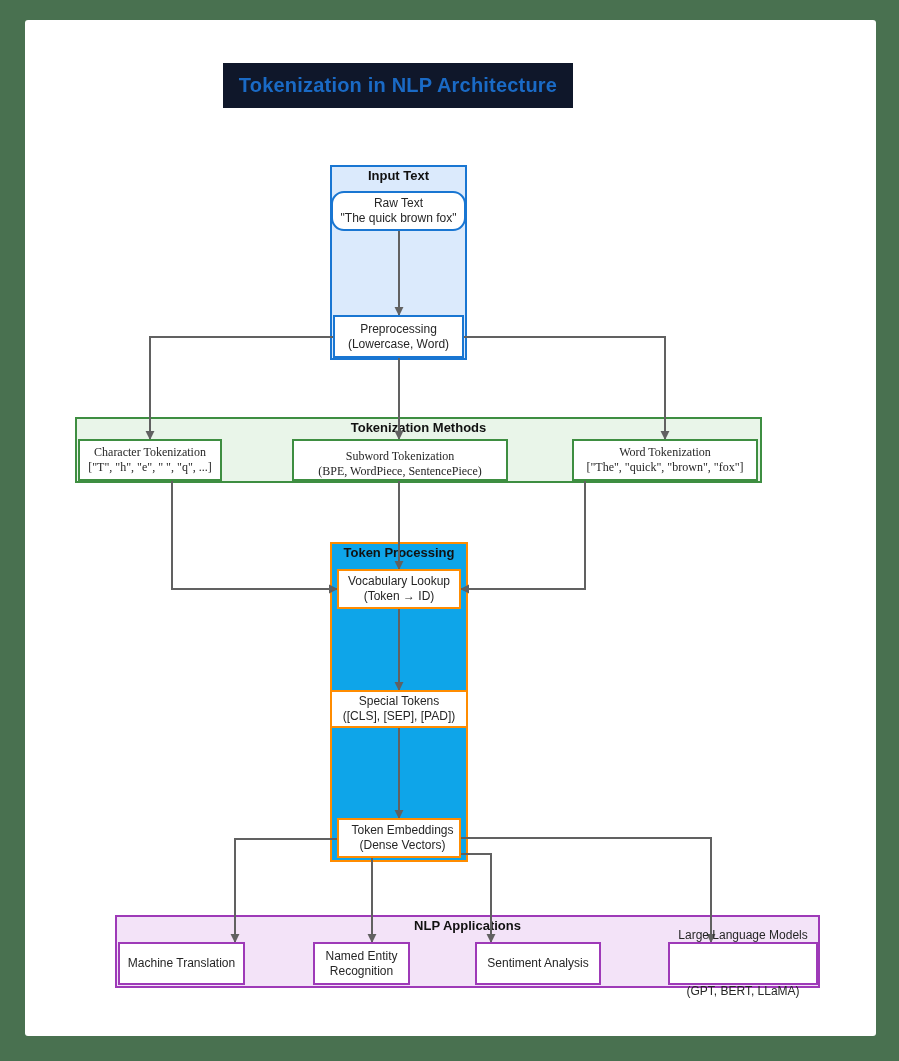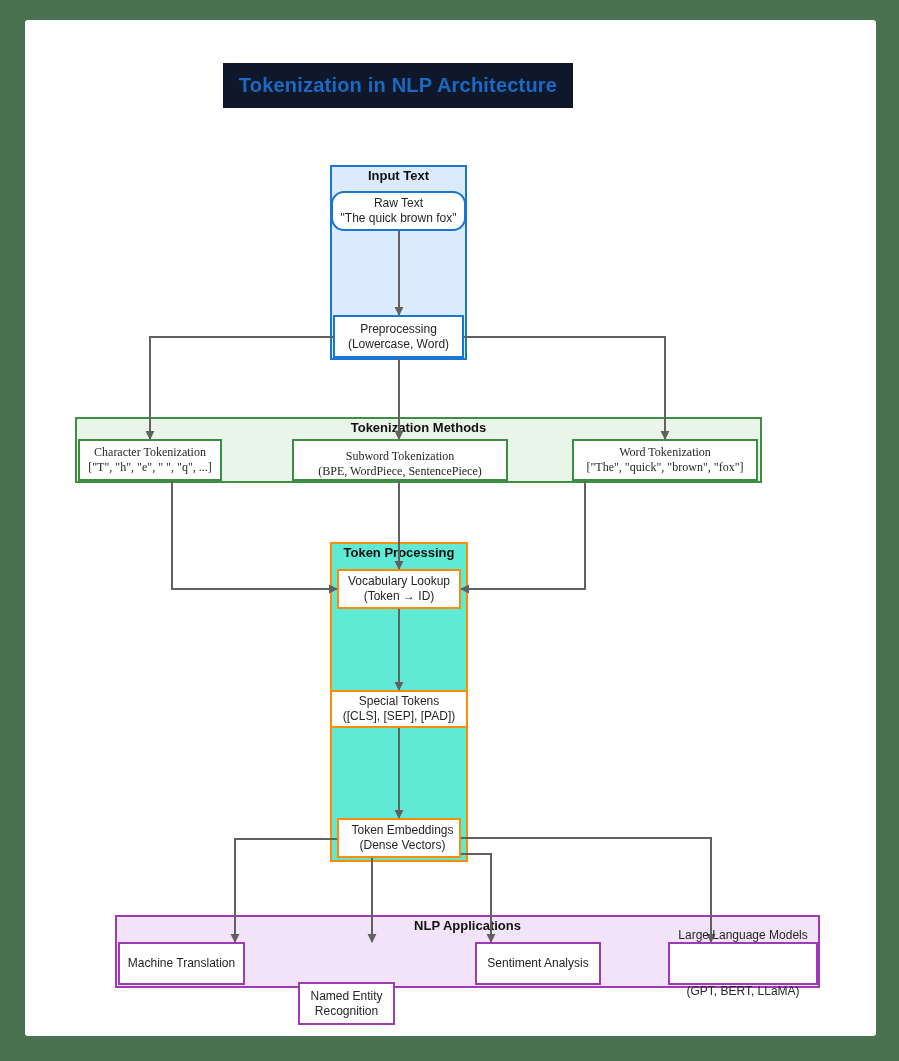--- a/index.html
+++ b/index.html
@@ -20,21 +20,21 @@
     display:flex;align-items:center;justify-content:center;
     letter-spacing:.2px;
   }
   .group{position:absolute;border:2px solid;box-sizing:border-box;}
   .group-header{
     font-weight:bold;font-size:13px;color:#111;
     text-align:center;padding-top:1px;height:21px;line-height:16px;
   }
   .g-blue{border-color:#1976d2;background:#dbeafc;}
   .g-green{border-color:#3e8e41;background:#e9f5e9;}
-  .g-orange{border-color:#ff8c00;background:#5eead4;}
+  .g-orange{border-color:#ff8c00;background:#0ea5e9;}
   .g-purple{border-color:#9e3ab8;background:#f3e3f8;}
   .node{
     position:absolute;background:#fff;border:2px solid;box-sizing:border-box;
     display:flex;flex-direction:column;align-items:center;justify-content:center;
     font-size:12px;line-height:15px;color:#262626;text-align:center;
     white-space:nowrap;
   }
   .n-blue{border-color:#1976d2;}
   .n-green{border-color:#3e8e41;font-family:Liberation Serif, serif;}
   .n-orange{border-color:#ff8c00;}
@@ -118,21 +118,21 @@
       <div>([CLS], [SEP], [PAD])</div>
     </div>
     <div class="node n-orange" style="left:312px;top:798px;width:124px;height:40px;padding-left:7px;">
       <div>Token Embeddings</div>
       <div>(Dense Vectors)</div>
     </div>
 
     <div class="node n-purple" style="left:93px;top:922px;width:127px;height:43px;">
       <div>Machine Translation</div>
     </div>
-    <div class="node n-purple" style="left:273px;top:922px;width:97px;height:43px;margin-top:40px;">
+    <div class="node n-purple" style="left:288px;top:922px;width:97px;height:43px;">
       <div>Named Entity</div>
       <div>Recognition</div>
     </div>
     <div class="node n-purple" style="left:450px;top:922px;width:126px;height:43px;">
       <div>Sentiment Analysis</div>
     </div>
     <div class="node n-purple" style="left:643px;top:922px;width:150px;height:43px;gap:41px;">
       <div>Large Language Models</div>
       <div>(GPT, BERT, LLaMA)</div>
     </div>

